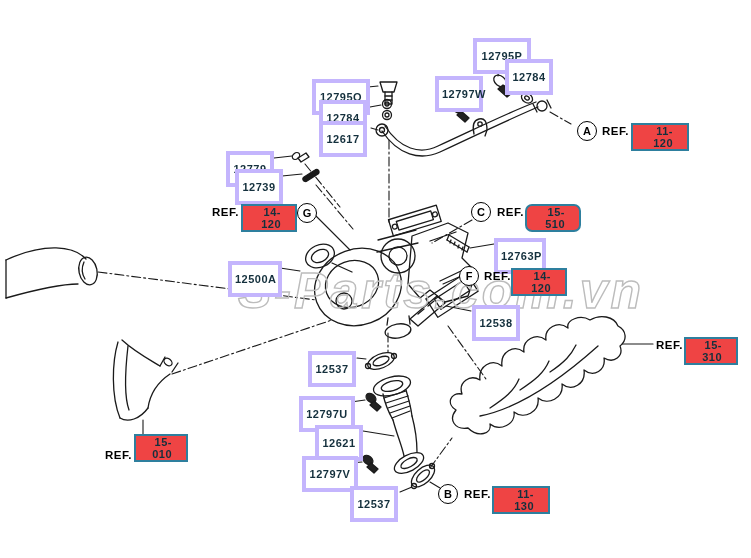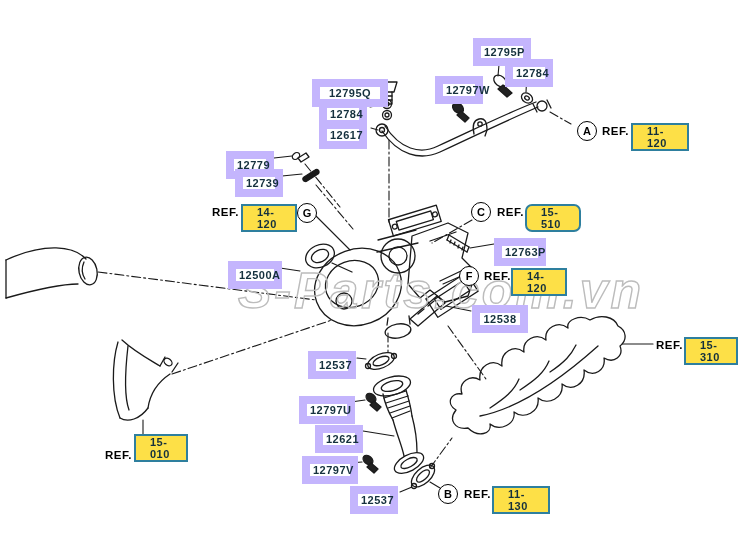--- a/index.html
+++ b/index.html
@@ -1,26 +1,26 @@
 <!DOCTYPE html>
 <html><head>
 <meta charset="utf-8">
 <style>
   html,body{margin:0;padding:0;background:#fff;}
   #stage{position:relative;width:751px;height:558px;background:#fff;overflow:hidden;
          font-family:"Liberation Sans",sans-serif;}
   #stage svg{position:absolute;left:0;top:0;}
-  .plabel{position:absolute;box-sizing:border-box;border:8px solid #c4b5fd;background:#fff;
+  .plabel{position:absolute;box-sizing:border-box;border:4px solid #c4b5fd;background:#fff;
           color:#14303d;font:bold 11px "Liberation Sans",sans-serif;line-height:12px;
-          padding:0 3px;letter-spacing:.5px;text-align:center;cursor:pointer;}
+          padding:8px 3px;letter-spacing:.5px;text-align:center;cursor:pointer;}
   .ref-text{position:absolute;color:#000;font:bold 11.5px "Liberation Sans",sans-serif;
             letter-spacing:.5px;text-align:center;}
-  .ref-box{position:absolute;box-sizing:border-box;border:2px solid #2e7f9e;background:#fde047;
+  .ref-box{position:absolute;box-sizing:border-box;border:2px solid #2e7f9e;background:#ef4444;
            color:#14303d;font:bold 11px "Liberation Sans",sans-serif;line-height:12px;
-           padding:0 14px;letter-spacing:.5px;text-align:left;cursor:pointer;}
+           padding:0 14px;letter-spacing:.5px;text-align:right;cursor:pointer;}
   .circ{position:absolute;box-sizing:border-box;width:20px;height:20px;border:1.7px solid #000;
         border-radius:50%;background:#fff;color:#000;font:bold 11px "Liberation Sans",sans-serif;
         display:flex;align-items:center;justify-content:center;}
 </style>
 </head>
 <body>
 
 <div id="stage">
 
 <svg width="751" height="558" viewBox="0 0 751 558">
@@ -204,28 +204,28 @@
       <path d="M430,468 L452,438"></path>
     </g>
   </g>
 
   <text x="238" y="308" font-family="Liberation Sans, sans-serif" font-size="50" font-weight="bold" font-style="italic" letter-spacing="3" fill="none" stroke="#bcbcbc" stroke-width="1.4">S-Parts.com.vn</text>
 </svg>
 
 <div class="plabel" style="left:473px;top:38px;width:58px;">12795P</div>
 <div class="plabel" style="left:505px;top:59px;width:48px;">12784</div>
 <div class="plabel" style="left:435px;top:76px;width:48px;">12797W</div>
-<div class="plabel" style="left:312px;top:79px;width:76px;">12795Q</div>
+<div class="plabel" style="left:312px;top:79px;width:58px;">12795Q</div>
 <div class="plabel" style="left:319px;top:100px;width:48px;">12784</div>
 <div class="plabel" style="left:319px;top:121px;width:48px;">12617</div>
 <div class="plabel" style="left:226px;top:151px;width:48px;text-align:center;">12779</div>
 <div class="plabel" style="left:235px;top:169px;width:48px;">12739</div>
 <div class="plabel" style="left:228px;top:261px;width:54px;">12500A</div>
 <div class="plabel" style="left:494px;top:238px;width:52px;text-align:right;">12763P</div>
-<div class="plabel" style="left:472px;top:305px;width:56px;">12538</div>
+<div class="plabel" style="left:472px;top:305px;width:48px;">12538</div>
 <div class="plabel" style="left:308px;top:351px;width:48px;">12537</div>
 <div class="plabel" style="left:299px;top:396px;width:56px;">12797U</div>
 <div class="plabel" style="left:315px;top:425px;width:48px;">12621</div>
 <div class="plabel" style="left:302px;top:456px;width:56px;">12797V</div>
 <div class="plabel" style="left:350px;top:486px;width:48px;">12537</div>
 
 <div class="circ" style="left:577px;top:121px;">A</div>
 <div class="ref-text" style="left:602px;top:125px;">REF.</div>
 <div class="ref-box" style="left:631px;top:123px;width:58px;">11-120</div>
 

